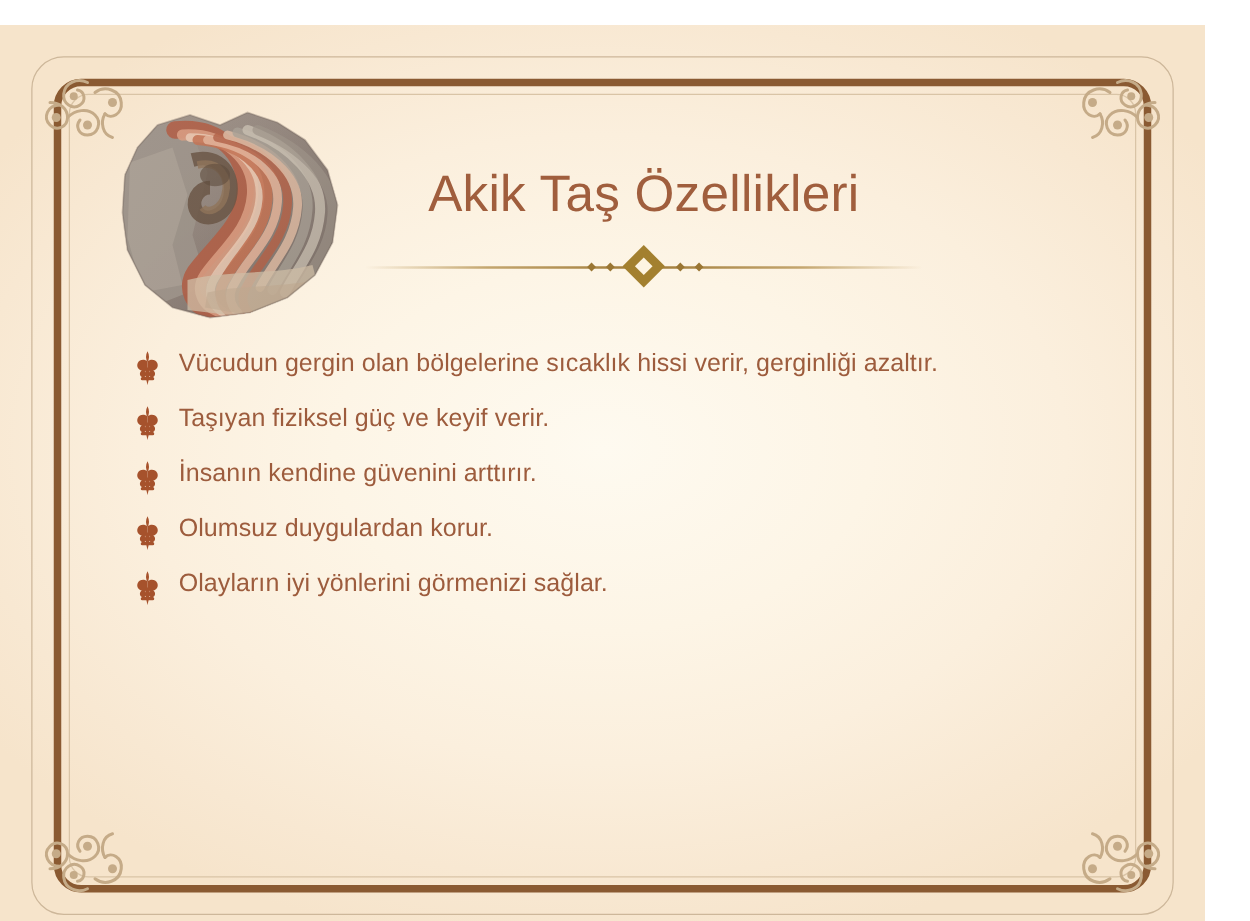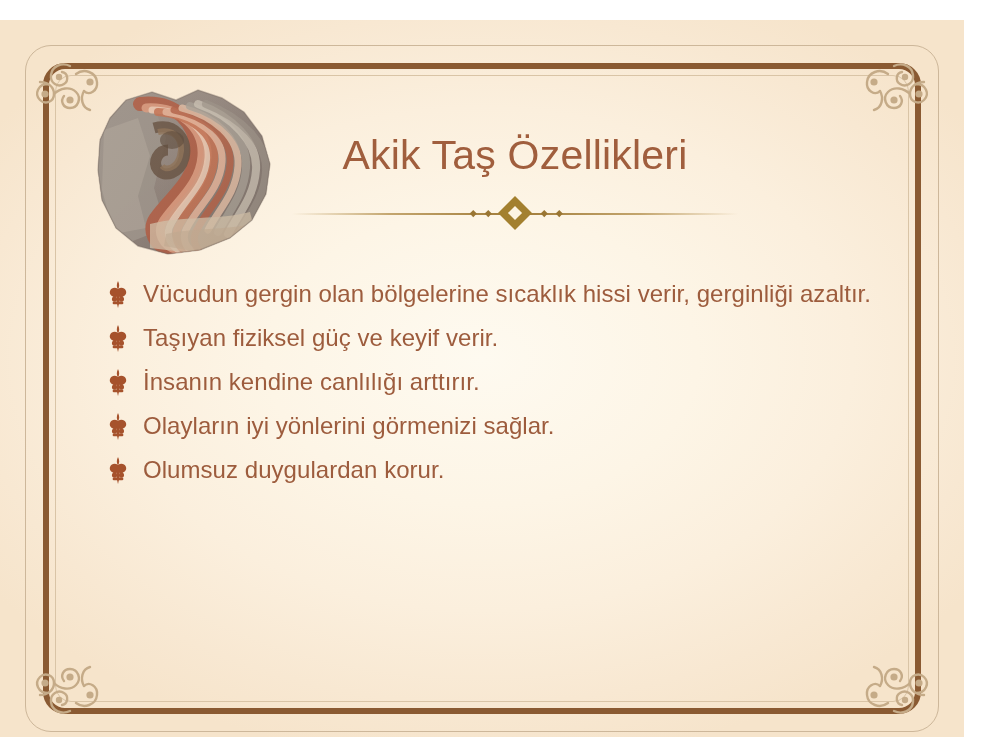--- a/index.html
+++ b/index.html
@@ -153,21 +153,21 @@
   }
   .bullet {
     flex: 0 0 auto;
     width: 26px;
     height: 30px;
     margin-right: 12px;
     margin-top: 2px;
   }
   .benefit-text {
     font-family: "Liberation Sans", sans-serif;
-    font-size: 24px;
+    font-size: 20px;
     line-height: 1.33;
     color: #9d5c3d;
     font-weight: 400;
     letter-spacing: 0.05px;
   }
 </style>
 </head>
 <body>
 
 <div id="card">
@@ -365,21 +365,40 @@
                      C6.4 17.8 6.4 20.6 8.6 21.6 C10 22.2 11.6 21.4 12 20
                      C12.3 18.8 11.8 17.6 10.8 17 C12 16.6 12.8 15.6 13 14.2 Z"></path>
             <path d="M13 9 C15.6 7 19.4 7.4 20.8 10.4 C22 13 20.4 16 17.6 16.4
                      C19.6 17.8 19.6 20.6 17.4 21.6 C16 22.2 14.4 21.4 14 20
                      C13.7 18.8 14.2 17.6 15.2 17 C14 16.6 13.2 15.6 13 14.2 Z"></path>
             <path d="M11.2 14 C11.2 18 11.6 23 13 28 C14.4 23 14.8 18 14.8 14 Z"></path>
             <rect x="7.6" y="21.6" width="10.8" height="2.6" rx="1.3"></rect>
           </g>
         </svg>
       </span>
-      <span class="benefit-text">İnsanın kendine canlılığı arttırır.</span>
+      <span class="benefit-text">İnsanın kendine güvenini arttırır.</span>
+    </li>
+
+    <li class="benefit-item">
+      <span class="bullet">
+        <svg viewBox="0 0 26 30" width="26" height="30" xmlns="http://www.w3.org/2000/svg">
+          <g fill="#a6522c">
+            <path d="M13 1 C11.4 4 11.4 7.2 13 9.4 C14.6 7.2 14.6 4 13 1 Z"></path>
+            <path d="M13 9 C10.4 7 6.6 7.4 5.2 10.4 C4 13 5.6 16 8.4 16.4
+                     C6.4 17.8 6.4 20.6 8.6 21.6 C10 22.2 11.6 21.4 12 20
+                     C12.3 18.8 11.8 17.6 10.8 17 C12 16.6 12.8 15.6 13 14.2 Z"></path>
+            <path d="M13 9 C15.6 7 19.4 7.4 20.8 10.4 C22 13 20.4 16 17.6 16.4
+                     C19.6 17.8 19.6 20.6 17.4 21.6 C16 22.2 14.4 21.4 14 20
+                     C13.7 18.8 14.2 17.6 15.2 17 C14 16.6 13.2 15.6 13 14.2 Z"></path>
+            <path d="M11.2 14 C11.2 18 11.6 23 13 28 C14.4 23 14.8 18 14.8 14 Z"></path>
+            <rect x="7.6" y="21.6" width="10.8" height="2.6" rx="1.3"></rect>
+          </g>
+        </svg>
+      </span>
+      <span class="benefit-text">Olumsuz duygulardan korur.</span>
     </li>
 
     <li class="benefit-item">
       <span class="bullet">
         <svg viewBox="0 0 26 30" width="26" height="30" xmlns="http://www.w3.org/2000/svg">
           <g fill="#a6522c">
             <path d="M13 1 C11.4 4 11.4 7.2 13 9.4 C14.6 7.2 14.6 4 13 1 Z"></path>
             <path d="M13 9 C10.4 7 6.6 7.4 5.2 10.4 C4 13 5.6 16 8.4 16.4
                      C6.4 17.8 6.4 20.6 8.6 21.6 C10 22.2 11.6 21.4 12 20
                      C12.3 18.8 11.8 17.6 10.8 17 C12 16.6 12.8 15.6 13 14.2 Z"></path>
@@ -387,33 +406,14 @@
                      C19.6 17.8 19.6 20.6 17.4 21.6 C16 22.2 14.4 21.4 14 20
                      C13.7 18.8 14.2 17.6 15.2 17 C14 16.6 13.2 15.6 13 14.2 Z"></path>
             <path d="M11.2 14 C11.2 18 11.6 23 13 28 C14.4 23 14.8 18 14.8 14 Z"></path>
             <rect x="7.6" y="21.6" width="10.8" height="2.6" rx="1.3"></rect>
           </g>
         </svg>
       </span>
       <span class="benefit-text">Olayların iyi yönlerini görmenizi sağlar.</span>
     </li>
 
-    <li class="benefit-item">
-      <span class="bullet">
-        <svg viewBox="0 0 26 30" width="26" height="30" xmlns="http://www.w3.org/2000/svg">
-          <g fill="#a6522c">
-            <path d="M13 1 C11.4 4 11.4 7.2 13 9.4 C14.6 7.2 14.6 4 13 1 Z"></path>
-            <path d="M13 9 C10.4 7 6.6 7.4 5.2 10.4 C4 13 5.6 16 8.4 16.4
-                     C6.4 17.8 6.4 20.6 8.6 21.6 C10 22.2 11.6 21.4 12 20
-                     C12.3 18.8 11.8 17.6 10.8 17 C12 16.6 12.8 15.6 13 14.2 Z"></path>
-            <path d="M13 9 C15.6 7 19.4 7.4 20.8 10.4 C22 13 20.4 16 17.6 16.4
-                     C19.6 17.8 19.6 20.6 17.4 21.6 C16 22.2 14.4 21.4 14 20
-                     C13.7 18.8 14.2 17.6 15.2 17 C14 16.6 13.2 15.6 13 14.2 Z"></path>
-            <path d="M11.2 14 C11.2 18 11.6 23 13 28 C14.4 23 14.8 18 14.8 14 Z"></path>
-            <rect x="7.6" y="21.6" width="10.8" height="2.6" rx="1.3"></rect>
-          </g>
-        </svg>
-      </span>
-      <span class="benefit-text">Olumsuz duygulardan korur.</span>
-    </li>
-
   </ul>
 </div>
 
 </body></html>

